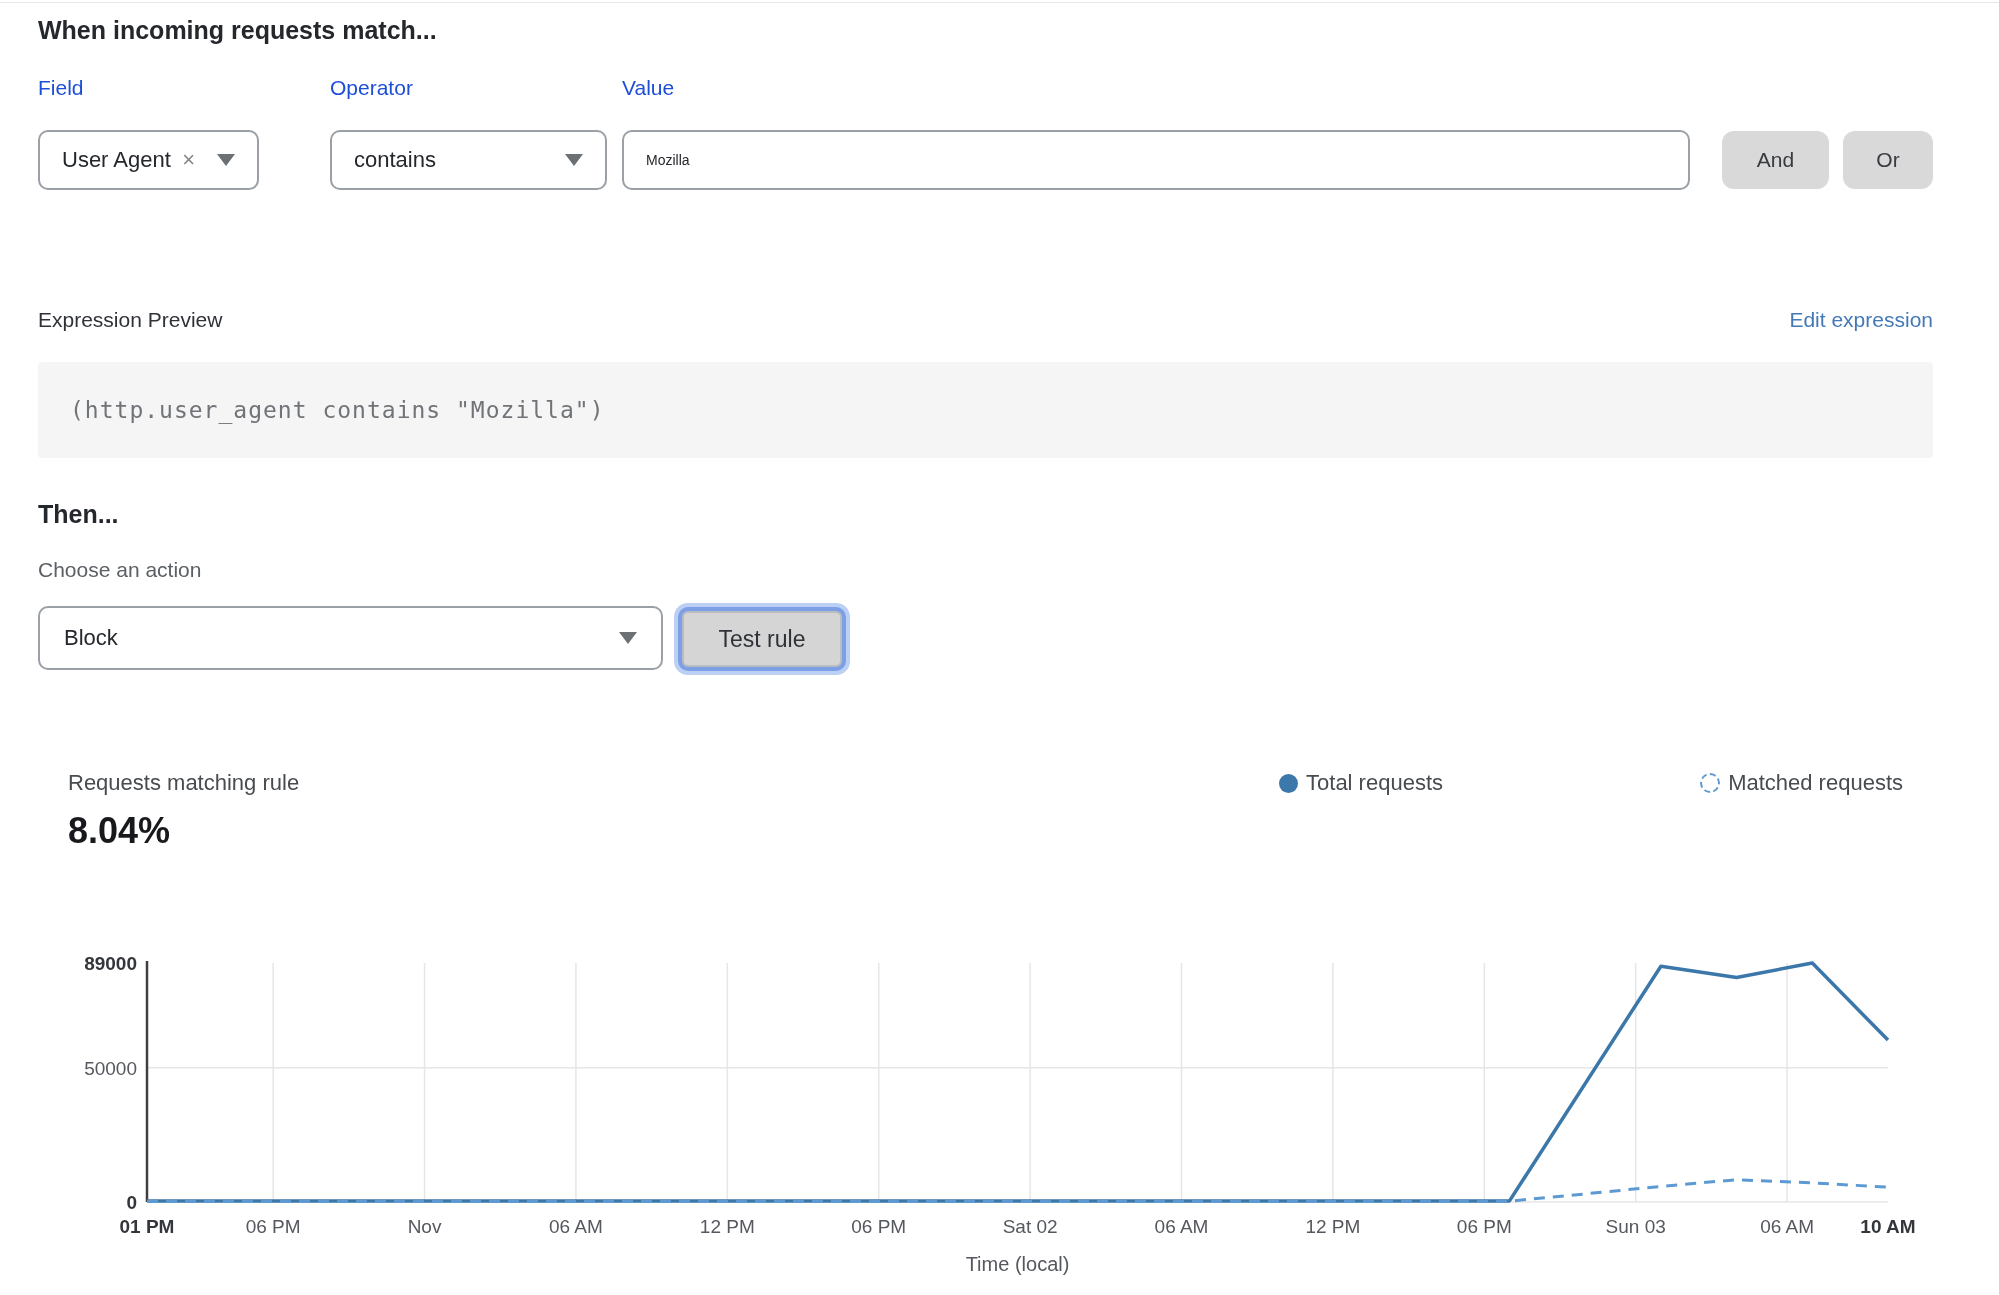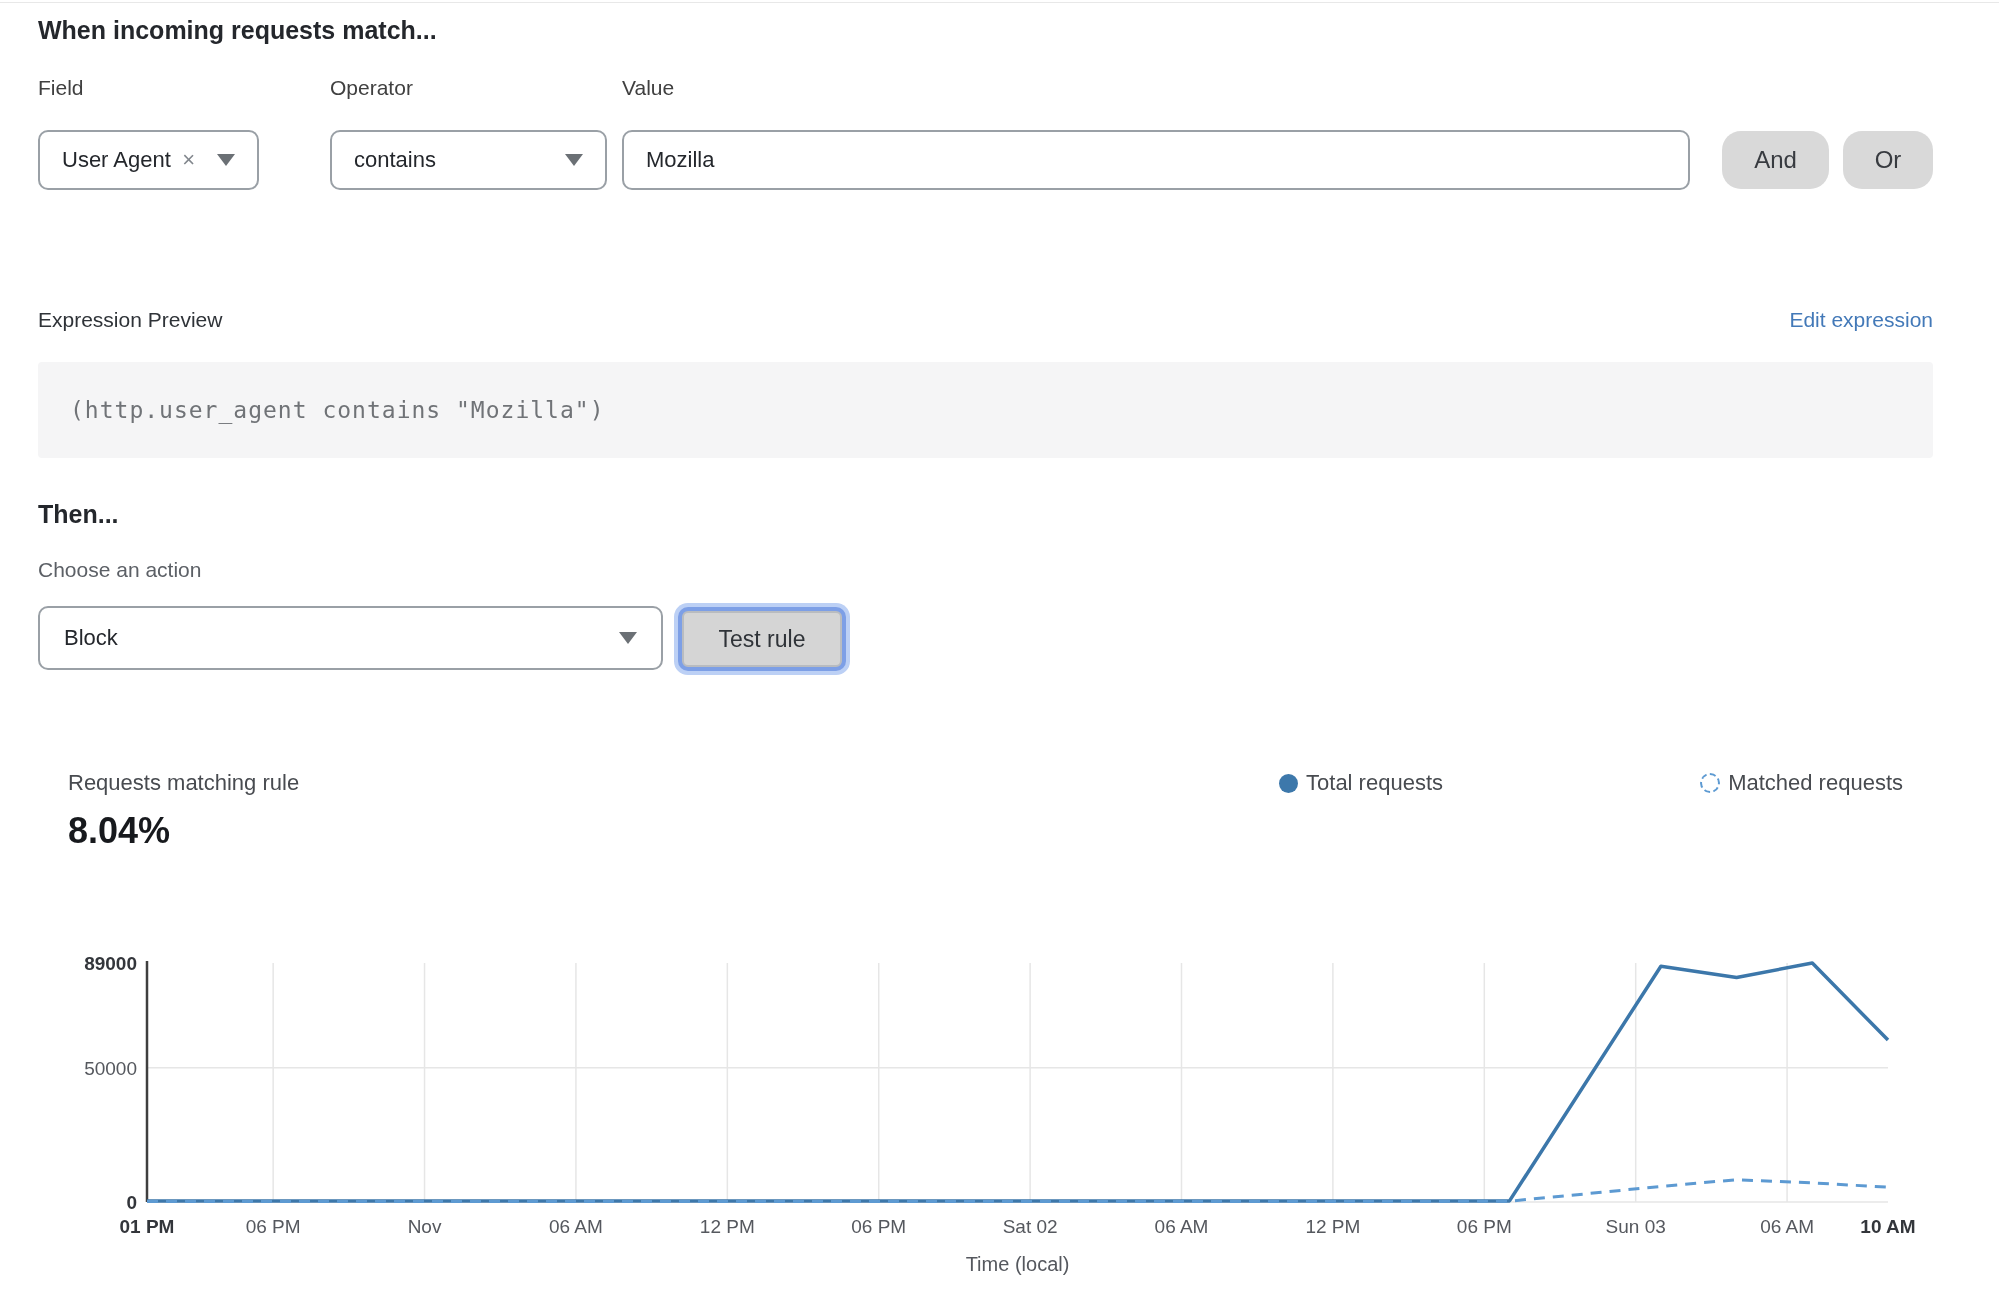--- a/index.html
+++ b/index.html
@@ -6,40 +6,40 @@
   body{
     width:1999px;height:1295px;position:relative;overflow:hidden;
     font-family:"Liberation Sans", sans-serif;
     -webkit-font-smoothing:antialiased;
     color:#24272c;
   }
   .abs{position:absolute;}
   .top-divider{left:0;top:2px;width:1999px;height:1px;background:#e8e8e8;}
 
   .h-title{font-size:25px;font-weight:700;color:#24272c;}
-  .col-label{font-size:21px;color:#404040;}
+  .col-label{font-size:21px;color:#1d4ed8;}
 
   
   .control{
     box-sizing:border-box;background:#fff;border:2px solid #9aa0a6;border-radius:10px;
     height:60px;display:flex;align-items:center;font-size:22px;color:#24272c;
     cursor:pointer;
   }
   .control .value-text{flex:0 1 auto;white-space:nowrap;overflow:hidden;}
   .control .spacer{flex:1;}
   .clear-x{font-size:22px;color:#82878d;margin-right:22px;line-height:1;}
   .caret{width:0;height:0;border-left:9px solid transparent;border-right:9px solid transparent;border-top:12px solid #6b7075;}
   .text-input{
     box-sizing:border-box;background:#fff;border:2px solid #9aa0a6;border-radius:10px;
-    height:60px;font-size:22px;color:#24272c;padding:0 22px;outline:none;
+    height:60px;font-size:14px;color:#24272c;padding:0 22px;outline:none;
     font-family:"Liberation Sans", sans-serif;
   }
   .gray-btn{
-    box-sizing:border-box;border:none;background:#d9d9d9;border-radius:19px;
-    font-size:24px;color:#383b40;font-family:"Liberation Sans", sans-serif;cursor:pointer;
+    box-sizing:border-box;border:none;background:#d9d9d9;border-radius:12px;
+    font-size:21px;color:#383b40;font-family:"Liberation Sans", sans-serif;cursor:pointer;
     display:flex;align-items:center;justify-content:center;
   }
   .link{font-size:21px;color:#4379b8;text-decoration:none;cursor:pointer;}
   .code-box{
     box-sizing:border-box;background:#f5f5f6;border-radius:4px;
     display:flex;align-items:center;padding:0 32px;
   }
   .code-text{font-family:"DejaVu Sans Mono", monospace;font-size:23px;color:#707377;letter-spacing:1px;}
   .sub-label{font-size:21px;color:#5c6066;}
   .test-btn{

